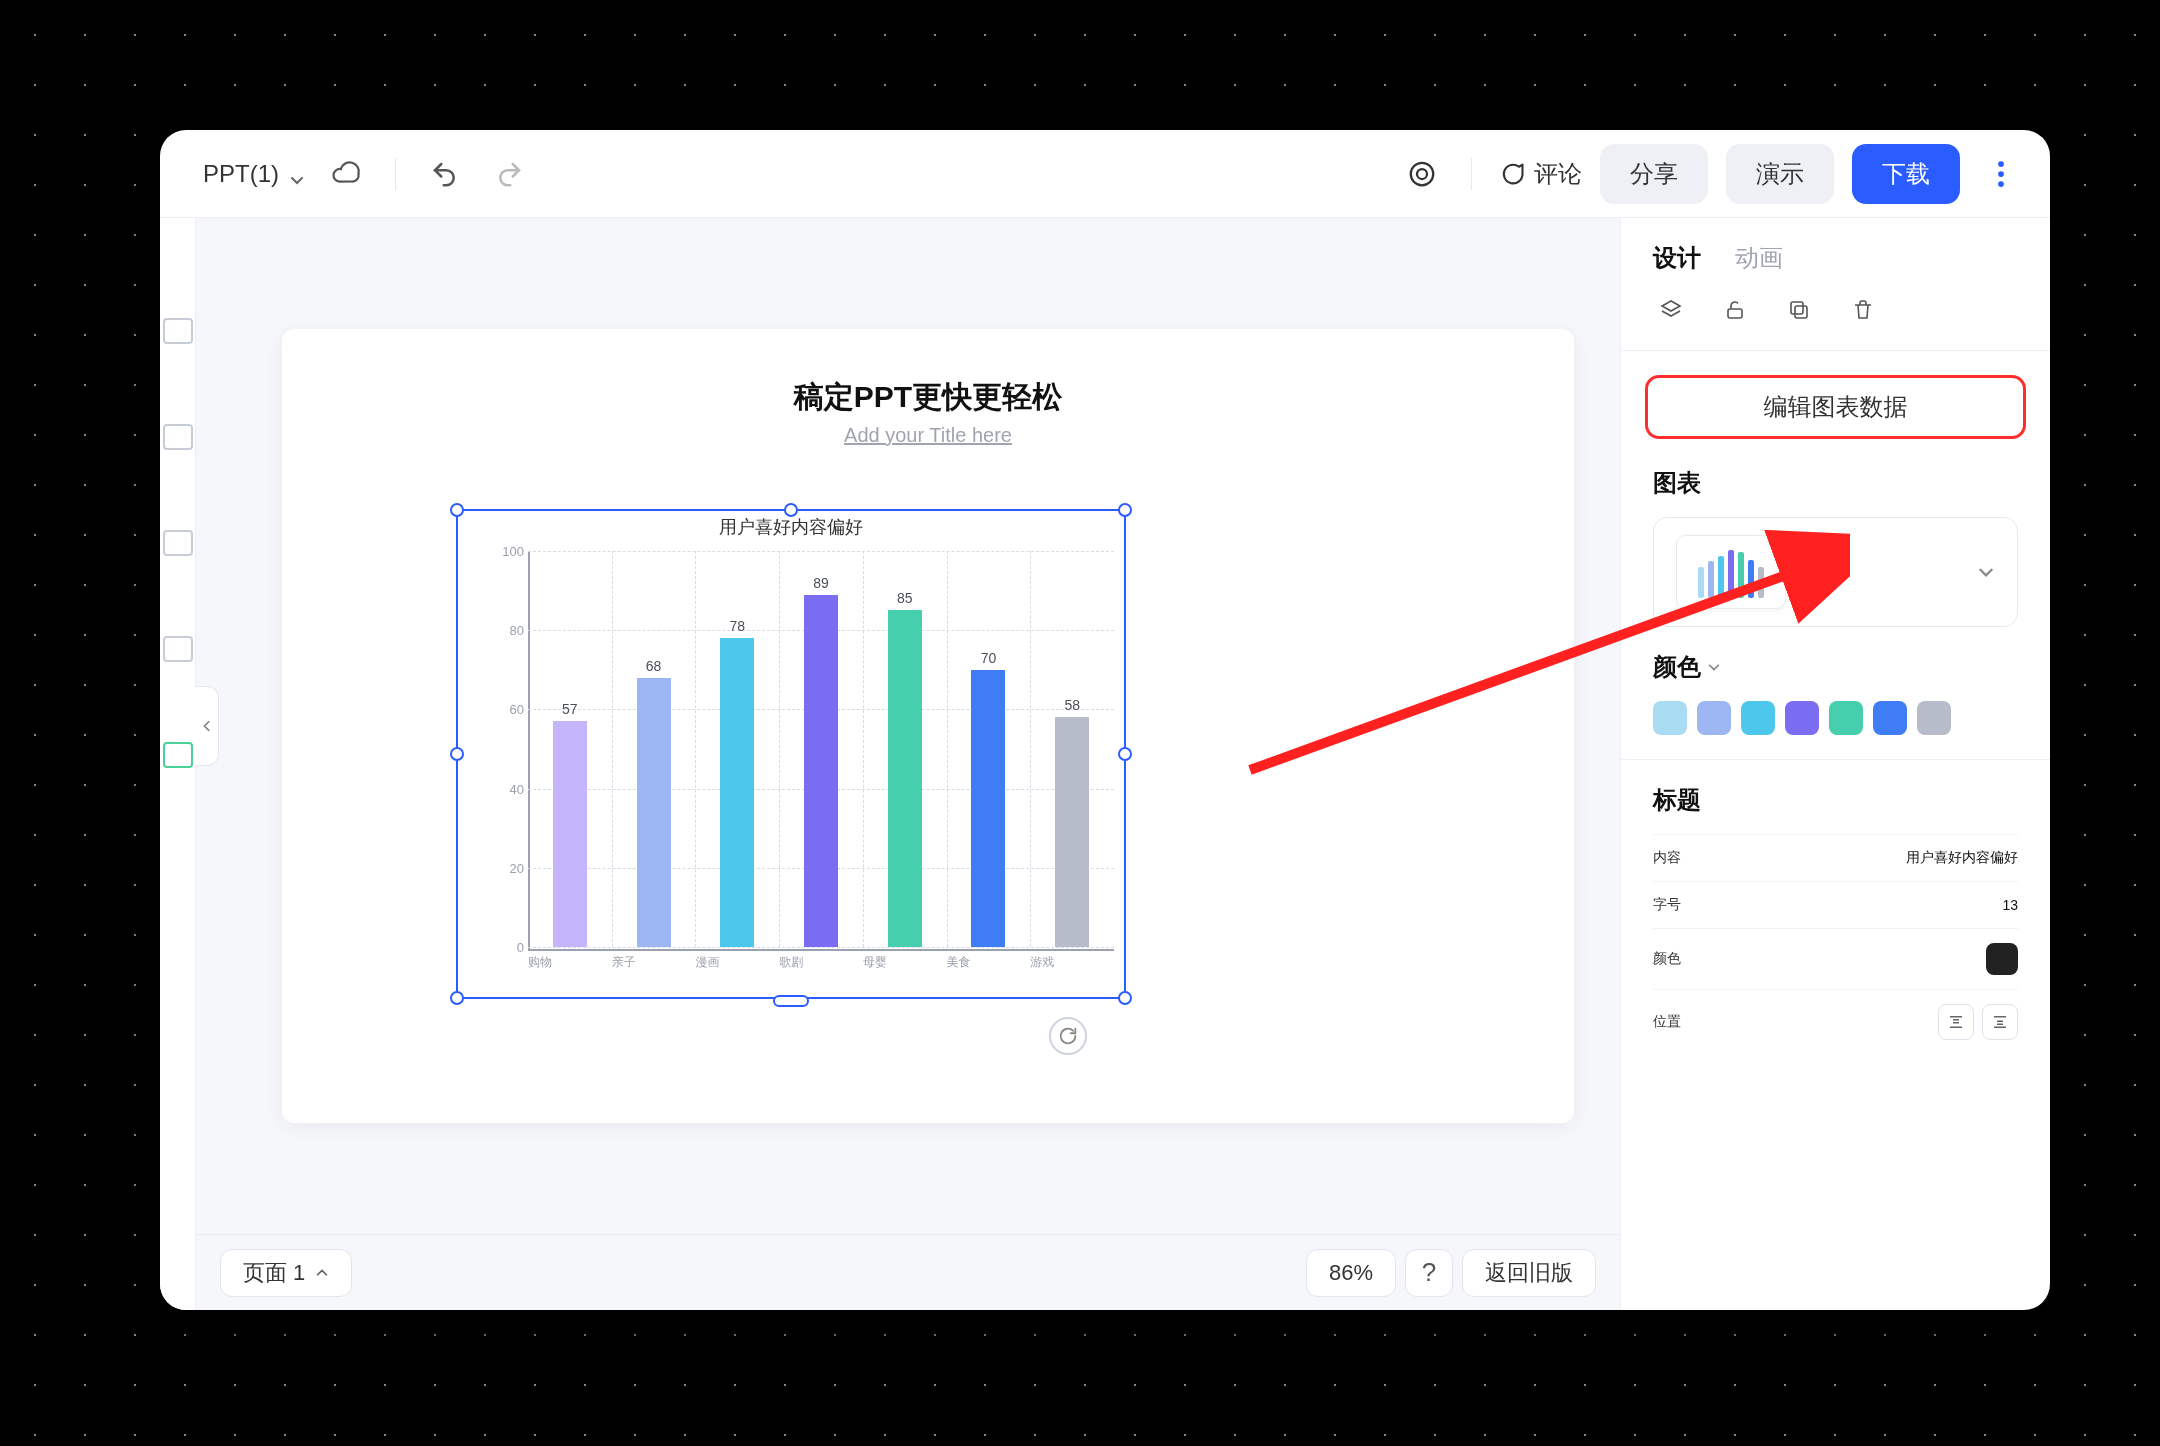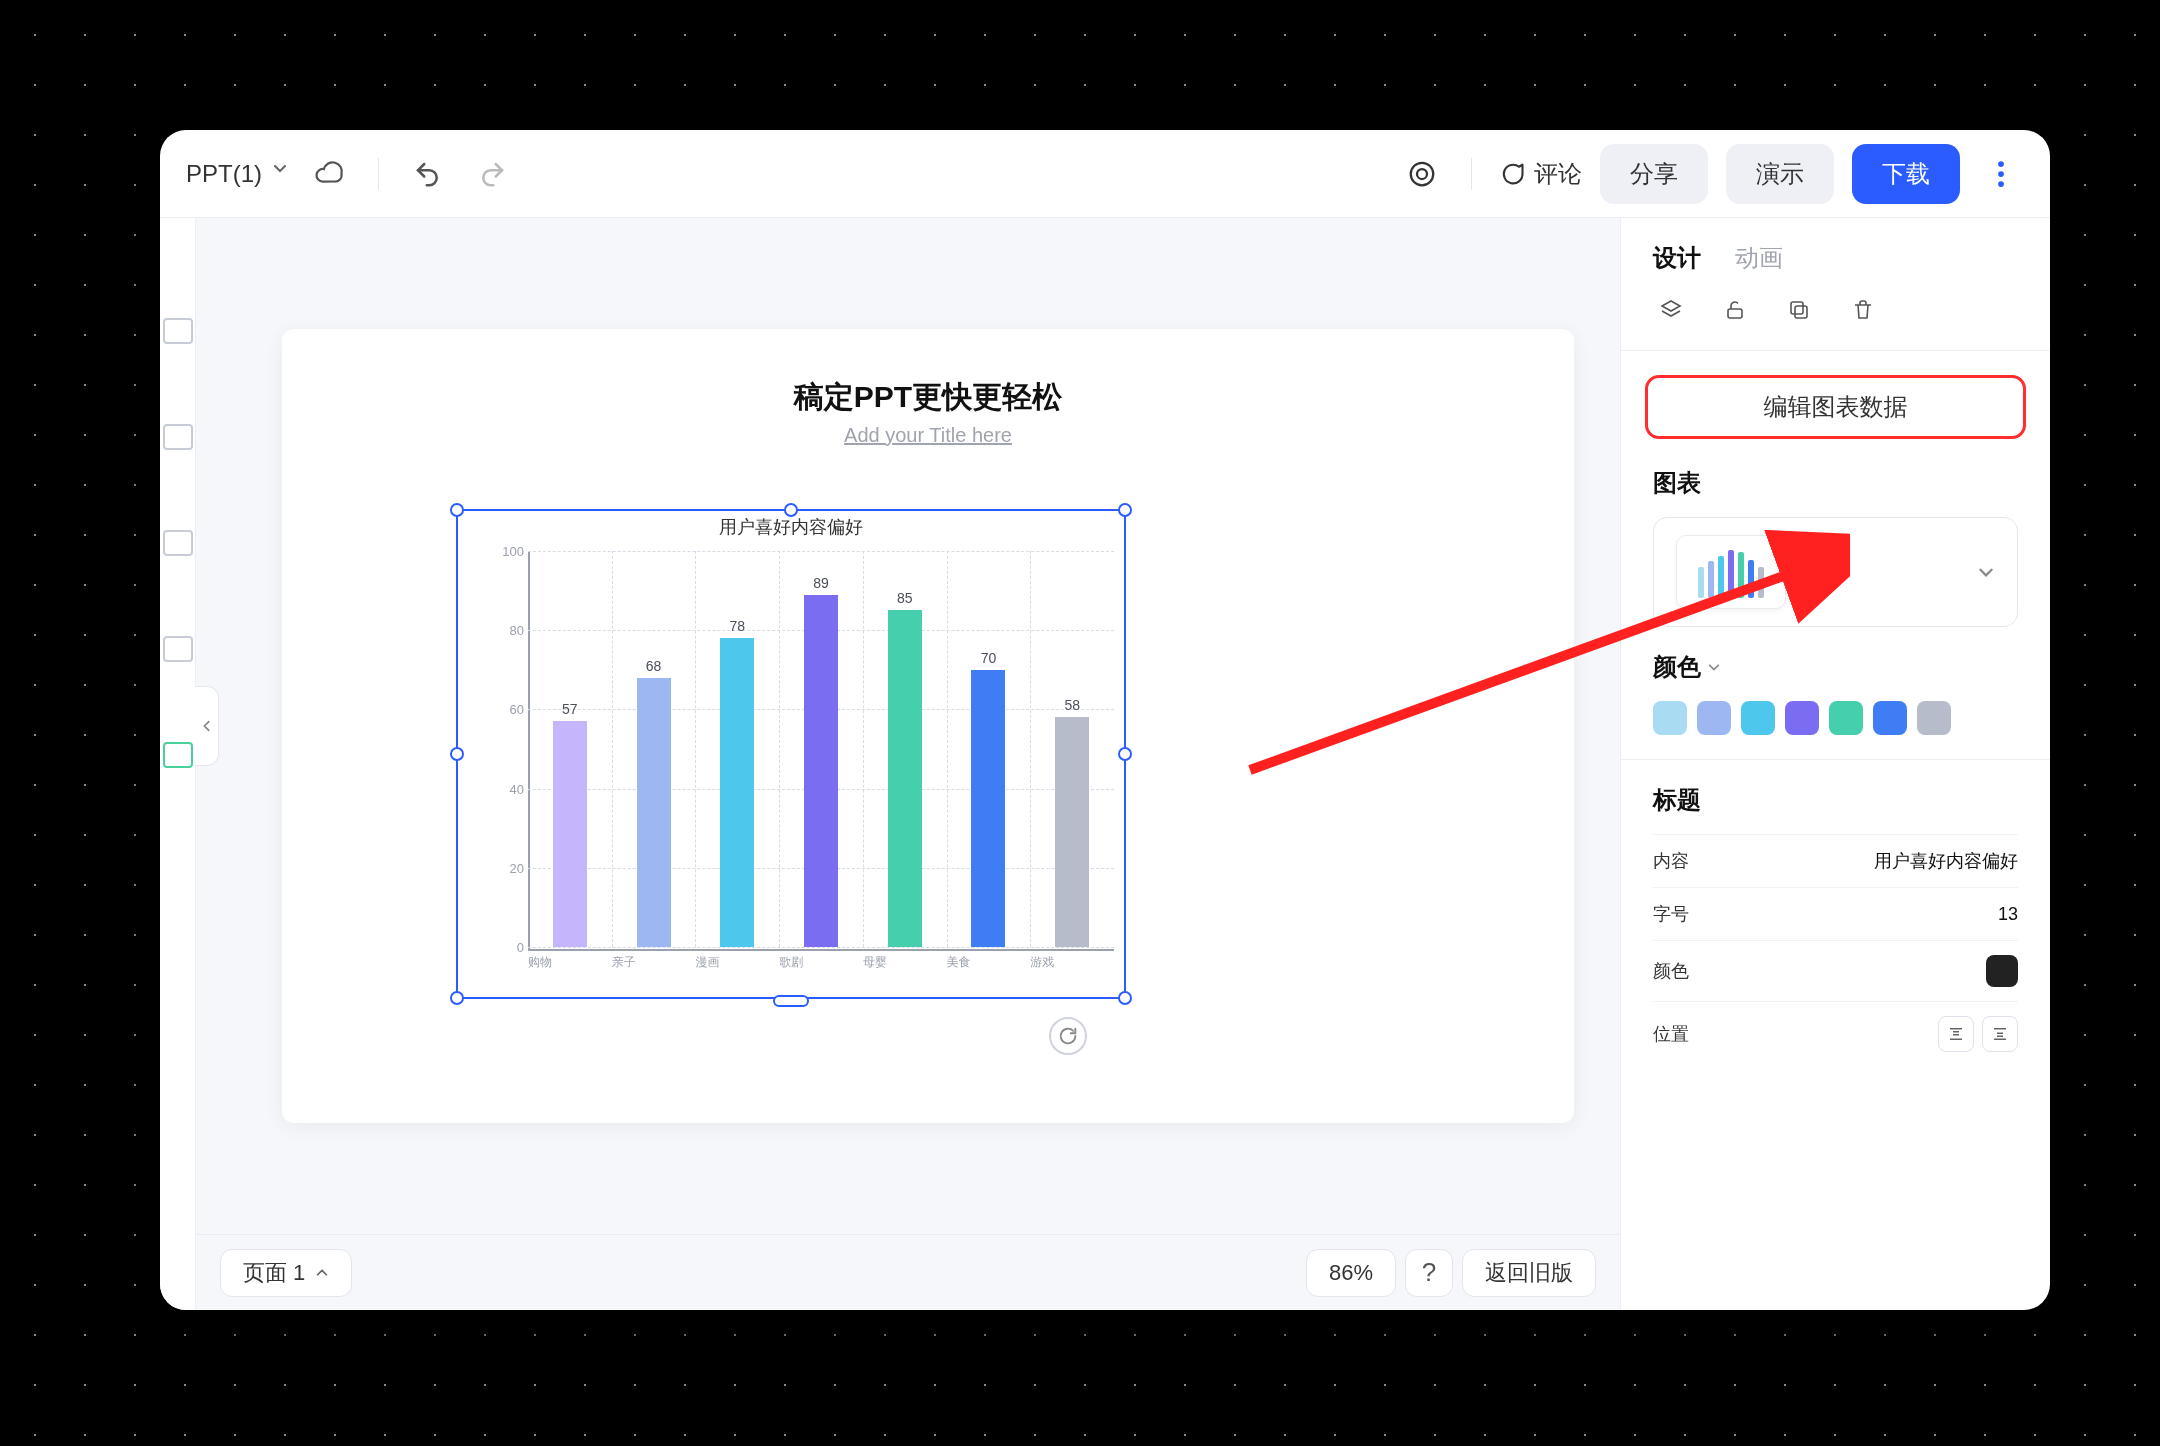--- a/index.html
+++ b/index.html
@@ -29,21 +29,21 @@
   
   .topbar {
     height: 88px;
     display: flex;
     align-items: center;
     padding: 0 26px;
     border-bottom: 1px solid #eceef3;
     gap: 12px;
   }
   .topbar-left { display:flex; align-items:center; gap:18px; flex:1; }
-  .file-name { font-size: 24px; color:#333; display:flex; align-items:flex-start; gap:10px; }
+  .file-name { font-size: 24px; color:#333; display:flex; align-items:flex-end; gap:10px;margin-left:17px; }
   .file-name svg { flex:none; }
   .icon-btn { width:46px; height:46px; display:flex; align-items:center; justify-content:center; border-radius:10px; color:#555; cursor:pointer; }
   .divider-v { width:1px; height:32px; background:#e5e7ef; margin:0 8px; }
   .topbar-right { display:flex; align-items:center; gap:18px; }
   .btn { height:60px; padding:0 30px; border-radius:14px; font-size:24px; display:flex; align-items:center; justify-content:center; cursor:pointer; }
   .btn-grey { background:#eef0f5; color:#333; }
   .btn-primary { background:#2a5cff; color:#fff;font-family:Liberation Serif, serif; }
   .comment-link { display:flex; align-items:center; gap:8px; font-size:24px; color:#333; }
   .more-btn { width:46px; height:60px; display:flex; align-items:center; justify-content:center; color:#2a5cff; }
 
@@ -129,21 +129,21 @@
   .panel-section { padding:0 32px 24px; }
   .panel-label { font-size:24px; color:#111; font-weight:600; margin-bottom:18px; }
   .chart-type-card { height:110px; border:1px solid #e5e7ef; border-radius:14px; display:flex; align-items:center; padding:0 22px; gap:20px; }
   .mini-chart { width:110px; height:74px; border:1px solid #e8eaf0; border-radius:10px; display:flex; align-items:flex-end; justify-content:center; gap:4px; padding:8px 10px 10px; box-shadow:0 2px 6px rgba(0,0,0,.05);}
   .mini-chart .mb{width:6px;border-radius:2px}
   .chart-type-card .chev { margin-left:auto; color:#888; }
 
   .color-row { display:flex; gap:10px; margin-top:14px; }
   .swatch { width:34px; height:34px; border-radius:8px; }
 
-  .prop-row { display:flex; align-items:center; justify-content:space-between; padding:14px 0; font-size:18px; color:#333; border-top:1px solid #f1f2f6; }
+  .prop-row { display:flex; align-items:center; justify-content:space-between; padding:14px 0; font-size:14px; color:#333; border-top:1px solid #f1f2f6; }
   .prop-row:first-of-type{border-top:none}
   .prop-val { color:#111; }
   .color-box { width:32px;height:32px;border-radius:8px;background:#222; }
   .pos-icons{display:flex;gap:8px}
   .pos-icons .pi{width:36px;height:36px;border:1px solid #dfe2ea;border-radius:8px;display:flex;align-items:center;justify-content:center;color:#666}
 
   
   .arrow {
     position:absolute;
     left:1050px; top:400px;

